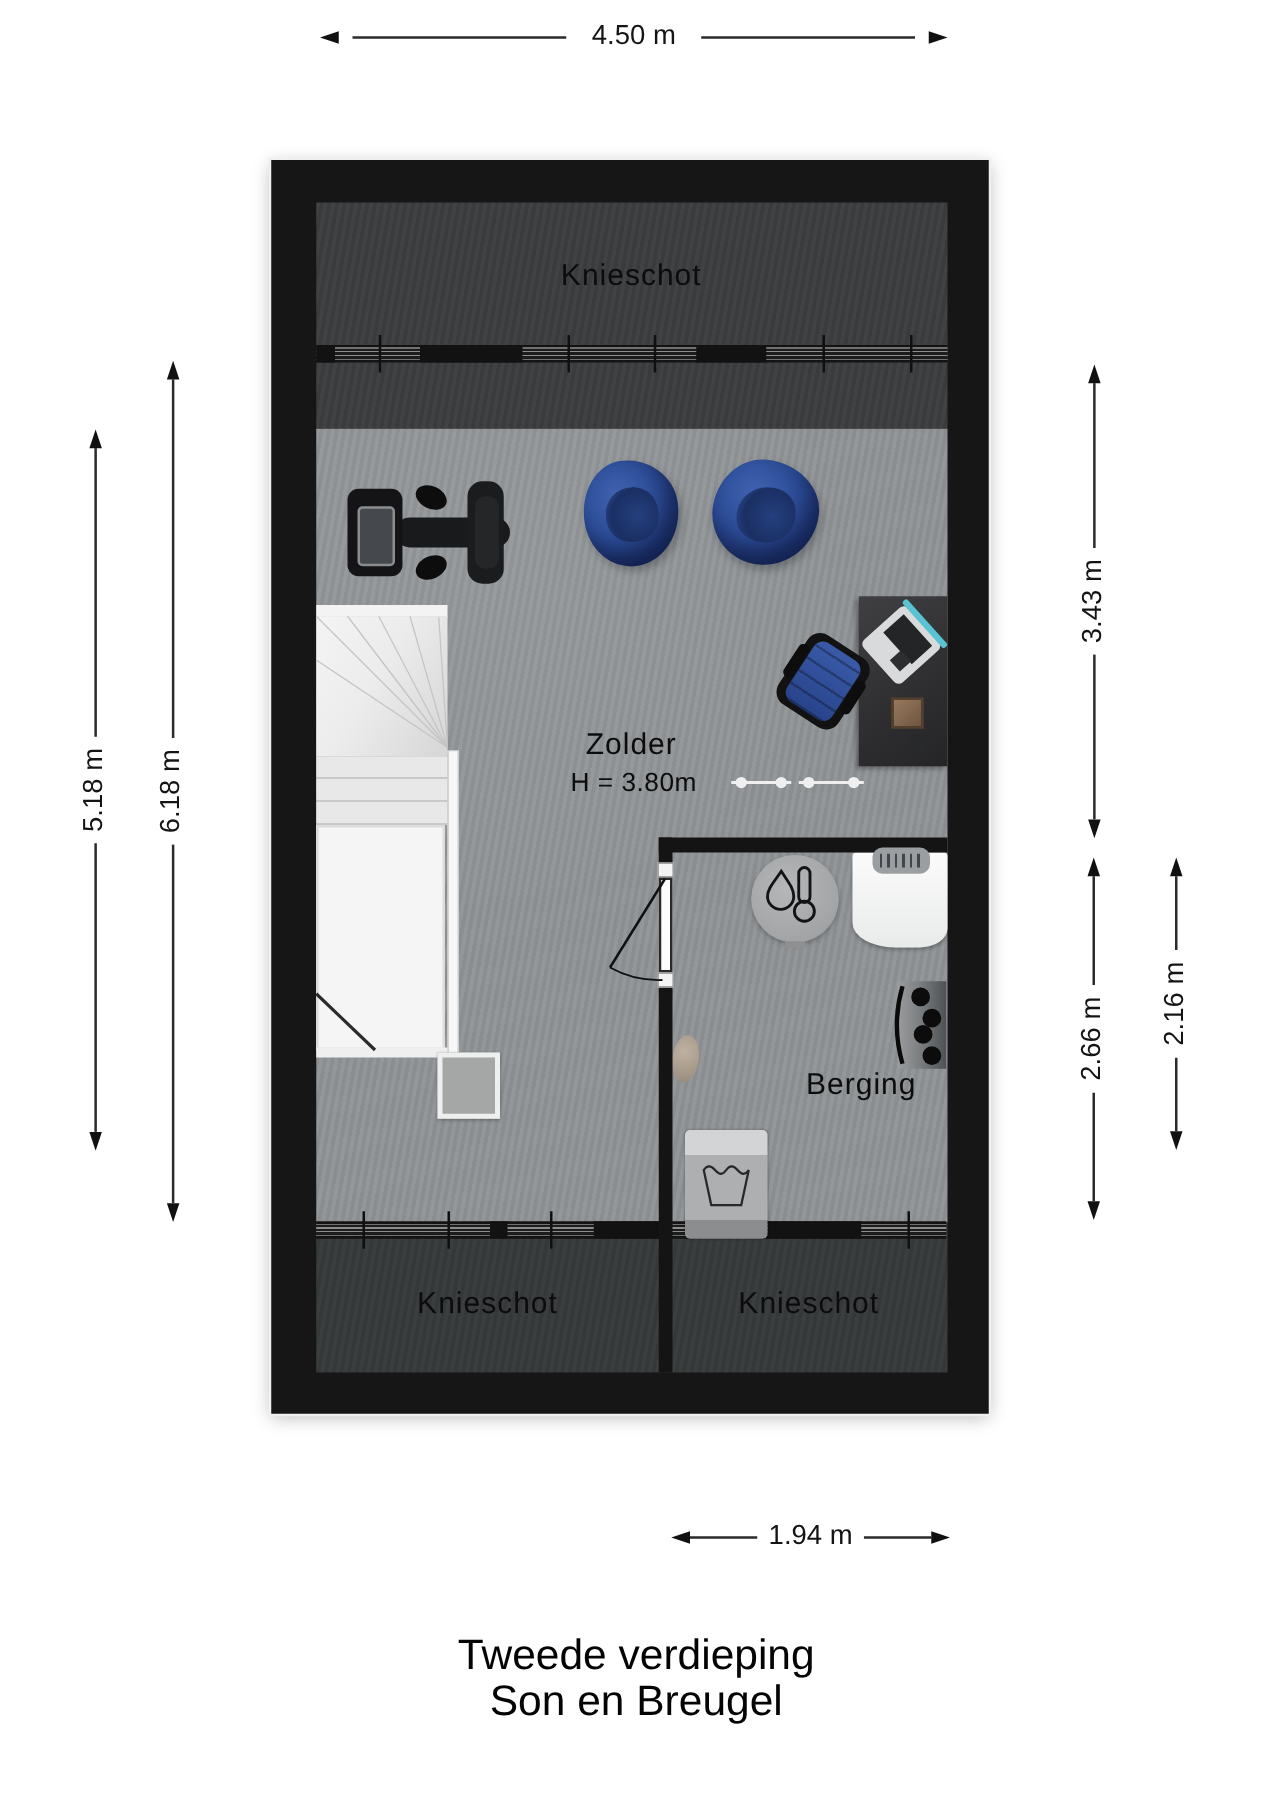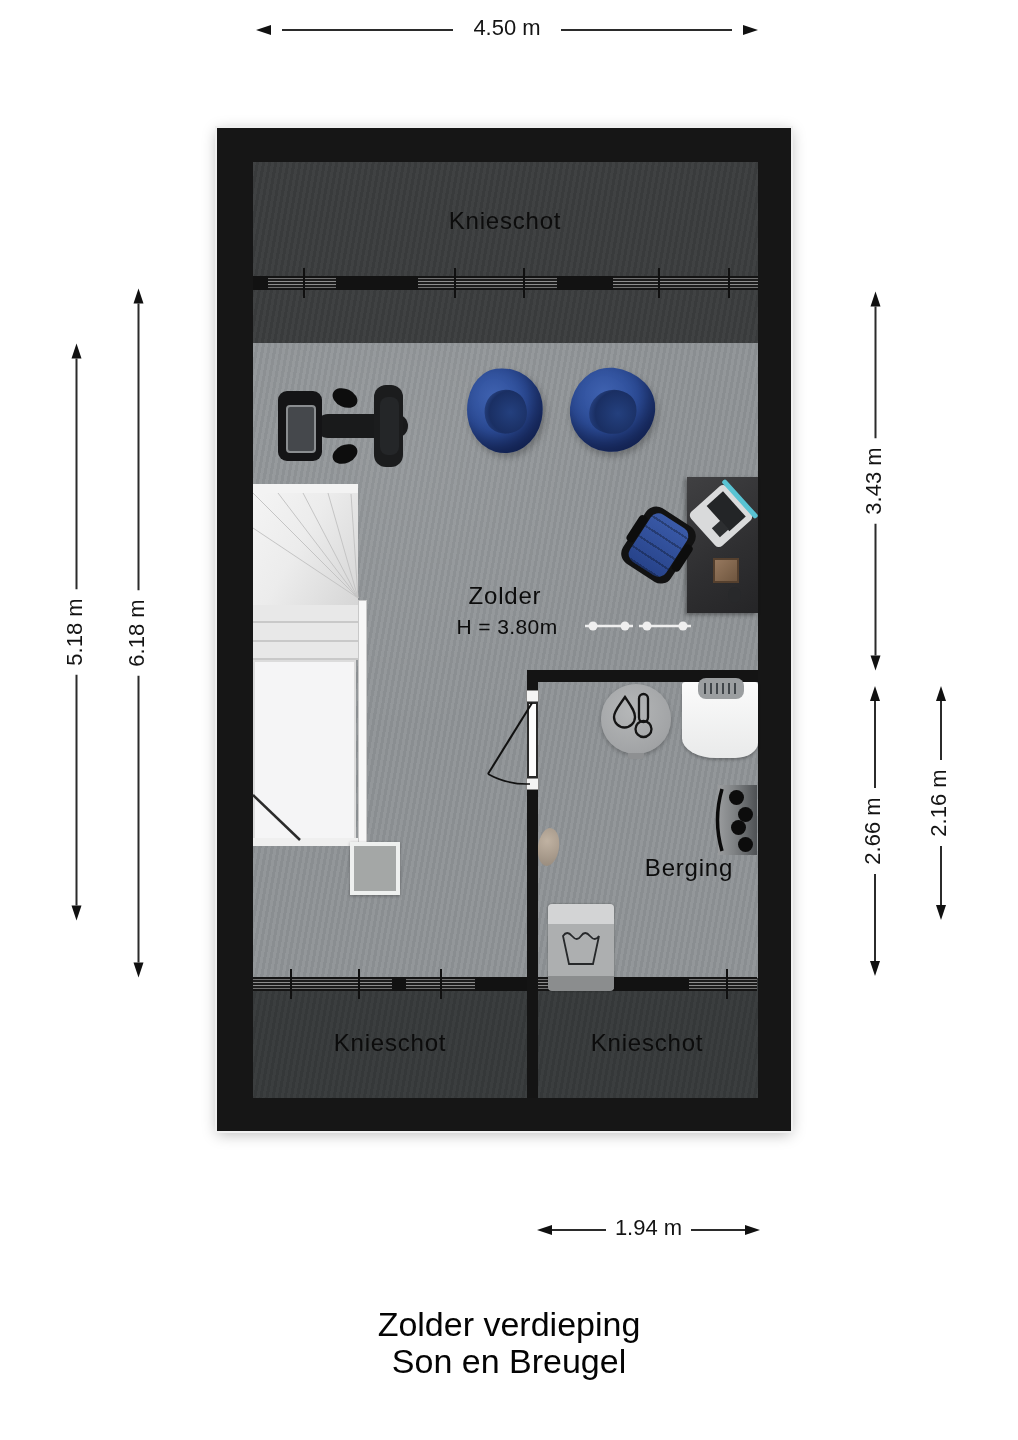--- a/index.html
+++ b/index.html
@@ -291,17 +291,17 @@
 
     <div class="room-label" style="left:288px;top:93px;">Knieschot</div>
     <div class="room-label" style="left:288px;top:468px;">Zolder</div>
     <div class="room-label room-sub" style="left:290px;top:499px;">H = 3.80m</div>
     <div class="room-label" style="left:428px;top:740px;margin-left:44px;">Berging</div>
     <div class="room-label" style="left:173px;top:915px;">Knieschot</div>
     <div class="room-label" style="left:430px;top:915px;">Knieschot</div>
   </div>
 
   <div class="title">
-    <div>Zolder verdieping</div>
+    <div>Tweede verdieping</div>
     <div>Son en Breugel</div>
   </div>
 
 </div>
 
 </body></html>

